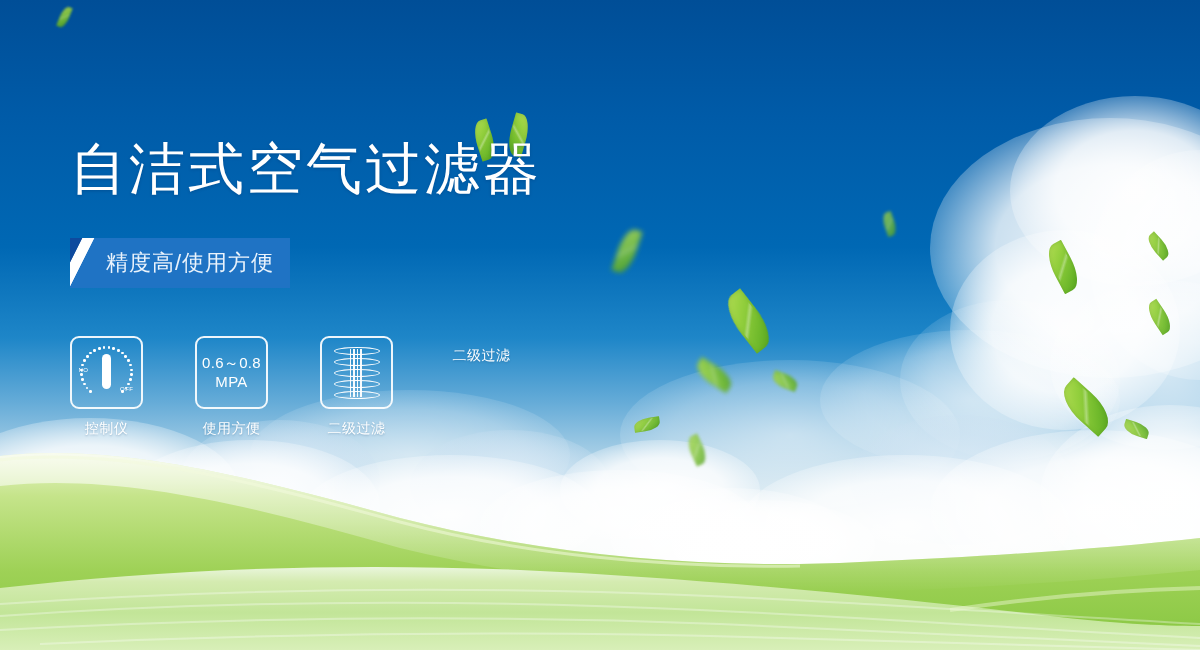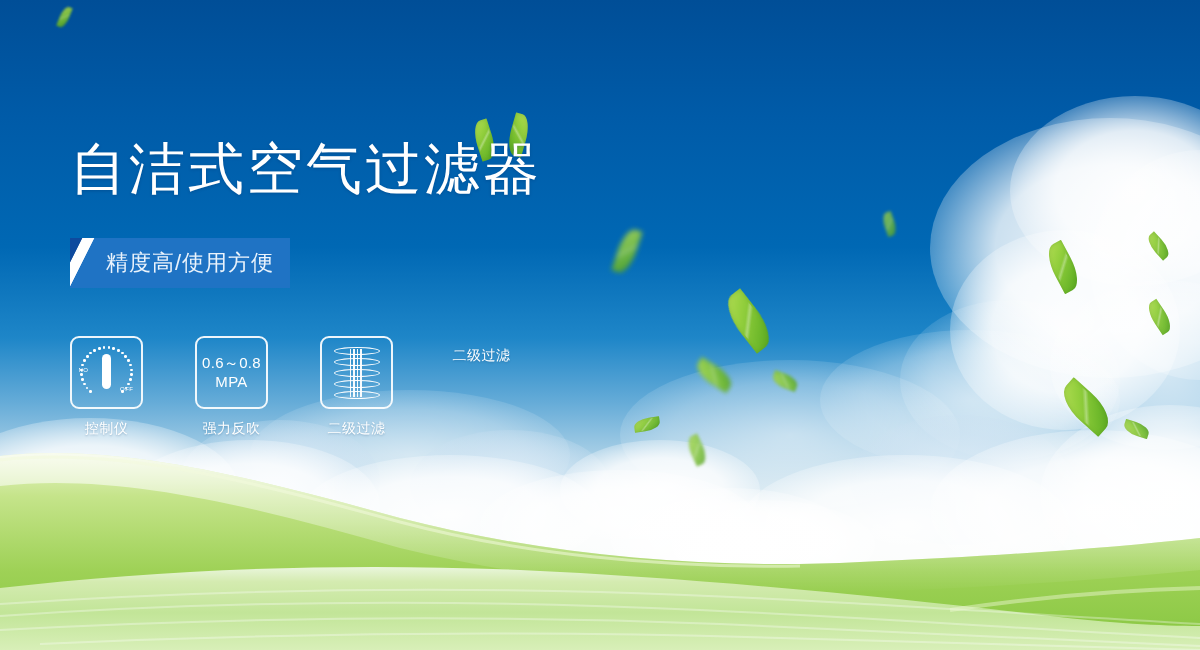--- a/index.html
+++ b/index.html
@@ -426,21 +426,21 @@
           </div>
       </div>
       <div class="feature-caption">控制仪</div>
     </div>
 
     <div class="feature">
       <div class="feature-box">
         <div class="feature-text">0.6～0.8</div>
         <div class="feature-text">MPA</div>
       </div>
-      <div class="feature-caption">强力反吹</div>
+      <div class="feature-caption">使用方便</div>
     </div>
 
     <div class="feature">
       <div class="feature-box">
         <div class="coil">
           <div class="core"></div>
           <div class="ring" style="top:0px"></div>
           <div class="ring" style="top:11px"></div>
           <div class="ring" style="top:22px"></div>
           <div class="ring" style="top:33px"></div>

